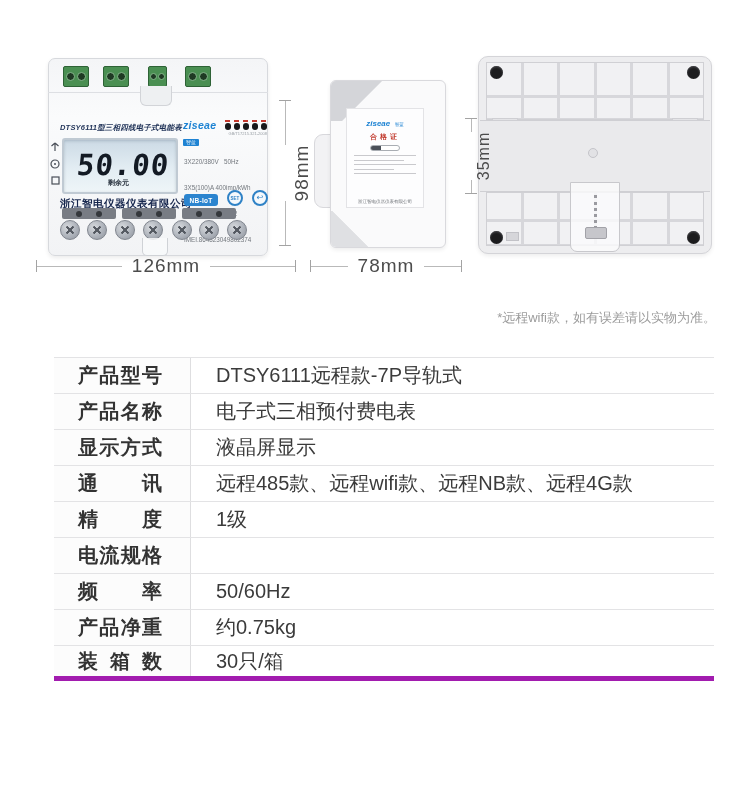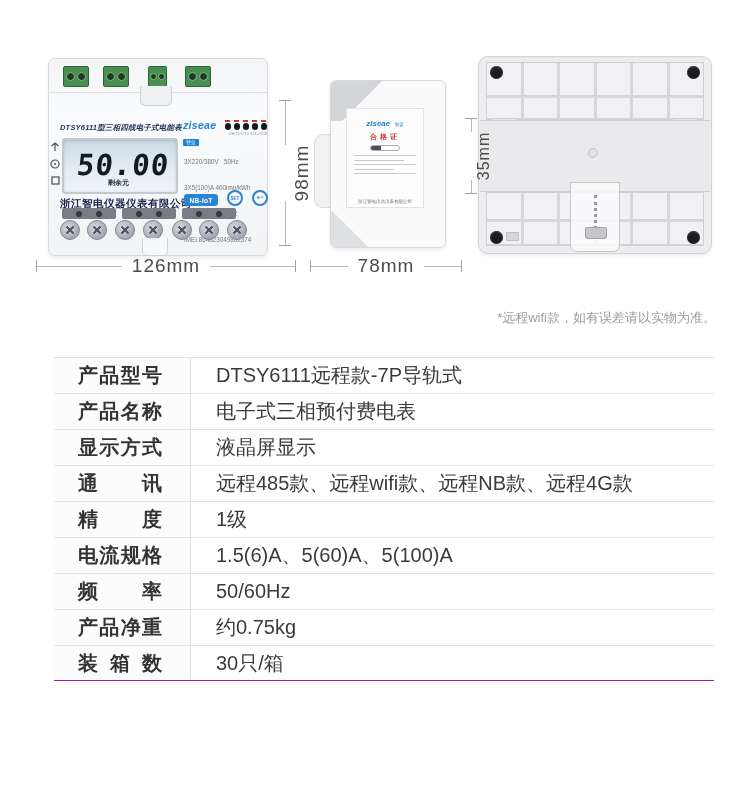--- a/index.html
+++ b/index.html
@@ -116,21 +116,21 @@
     background:rgba(251,251,253,.8); border:1px solid #c8c8cc; border-radius:0 0 7px 7px; }
   .back-clip .coil { position:absolute; left:23px; top:12px; height:34px; width:0;
     border-left:3px dotted #9a9aa0; }
   .back-clip .slider { position:absolute; left:14px; top:44px; width:22px; height:12px;
     background:#c6c6cb; border:1px solid #a2a2a8; border-radius:2px; }
   .back-notch { position:absolute; left:28px; top:176px; width:13px; height:9px; background:#d6d6da; border:1px solid #c2c2c7; }
 
   
   .spec-table { position:absolute; left:54px; top:357px; width:660px; }
   .spec-row { display:flex; height:36px; border-top:1px solid #e3e3e5; }
-  .spec-row:last-child { border-bottom:1px solid #a21caf;justify-content:flex-end; }
+  .spec-row:last-child { border-bottom:5px solid #a21caf;justify-content:flex-end; }
   .label-cell { width:137px; display:flex; align-items:center; padding-left:24px;
     border-right:1px solid #dedee0; background:#fcfcfc; }
   .label-cell span { display:block; width:84px; font-size:20px; font-weight:bold; color:#333;
     text-align:justify; text-align-last:justify; }
   .value-cell { flex:1; display:flex; align-items:center; padding-left:25px; font-size:20px; color:#3b3b3b; }
 </style>
 </head>
 <body>
 
 <div class="page">
@@ -388,21 +388,20 @@
           <span class="row-label">精度</span>
         </div>
         <div class="value-cell">1级</div>
       </div>
 
 
       <div class="spec-row">
         <div class="label-cell">
           <span class="row-label">电流规格</span>
         </div>
-        <div class="value-cell">1.5(6)A、5(60)A、5(100)A</div>
       </div>
 
       <div class="spec-row">
         <div class="label-cell">
           <span class="row-label">频率</span>
         </div>
         <div class="value-cell">50/60Hz</div>
       </div>
 
 

